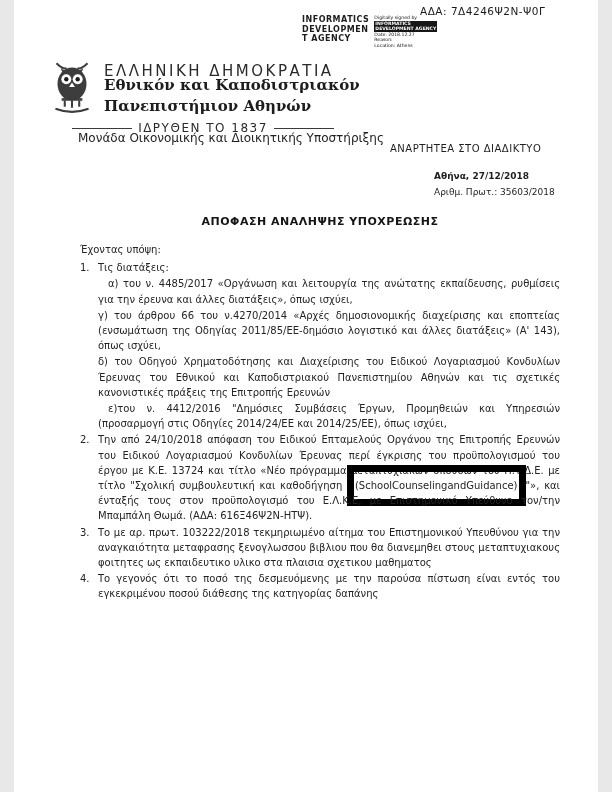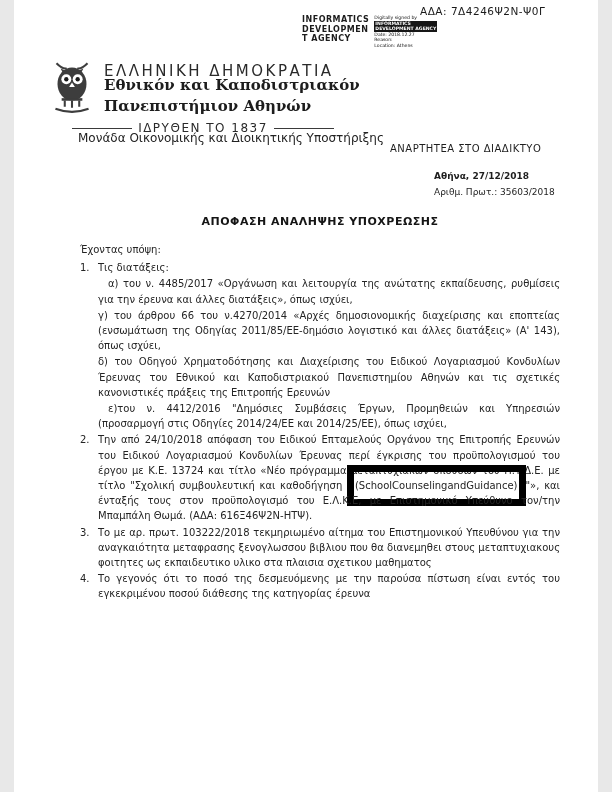--- a/index.html
+++ b/index.html
@@ -162,16 +162,16 @@
     <p class="item"><span class="num">1.</span><span>Τις διατάξεις:</span></p>
     <p class="sub indent">α) του ν. 4485/2017 «Οργάνωση και λειτουργία της ανώτατης εκπαίδευσης, ρυθμίσεις για την έρευνα και άλλες διατάξεις», όπως ισχύει,</p>
     <p class="sub">γ) του άρθρου 66 του ν.4270/2014 «Αρχές δημοσιονομικής διαχείρισης και εποπτείας (ενσωμάτωση της Οδηγίας 2011/85/ΕΕ-δημόσιο λογιστικό και άλλες διατάξεις» (Α' 143), όπως ισχύει,</p>
     <p class="sub">δ) του Οδηγού Χρηματοδότησης και Διαχείρισης του Ειδικού Λογαριασμού Κονδυλίων Έρευνας του Εθνικού και Καποδιστριακού Πανεπιστημίου Αθηνών και τις σχετικές κανονιστικές πράξεις της Επιτροπής Ερευνών</p>
     <p class="sub indent">ε)του ν. 4412/2016 "Δημόσιες Συμβάσεις Έργων, Προμηθειών και Υπηρεσιών (προσαρμογή στις Οδηγίες 2014/24/ΕΕ και 2014/25/ΕΕ), όπως ισχύει,</p>
 
     <p class="item"><span class="num">2.</span><span>Την από 24/10/2018 απόφαση του Ειδικού Επταμελούς Οργάνου της Επιτροπής Ερευνών του Ειδικού Λογαριασμού Κονδυλίων Έρευνας περί έγκρισης του προϋπολογισμού του έργου με Κ.Ε. 13724 και τίτλο «Νέο πρόγραμμα μεταπτυχιακών σπουδών του Π.Τ.Δ.Ε. με τίτλο "Σχολική συμβουλευτική και καθοδήγηση </span><span class="boxed">(SchoolCounselingandGuidance)</span><span>"», και ένταξής τους στον προϋπολογισμό του Ε.Λ.Κ.Ε, με Επιστημονικό Υπεύθυνο τον/την Μπαμπάλη Θωμά. (ΑΔΑ: 616Ξ46Ψ2Ν-ΗΤΨ).</span></p>
 
     <p class="item"><span class="num">3.</span><span>Το με αρ. πρωτ. 103222/2018 τεκμηριωμένο αίτημα του Επιστημονικού Υπευθύνου για την αναγκαιότητα μεταφρασης ξενογλωσσου βιβλιου που θα διανεμηθει στους μεταπτυχιακους φοιτητες ως εκπαιδευτικο υλικο στα πλαισια σχετικου μαθηματος</span></p>
 
-    <p class="item"><span class="num">4.</span><span>Το γεγονός ότι το ποσό της δεσμευόμενης με την παρούσα πίστωση είναι εντός του εγκεκριμένου ποσού διάθεσης της κατηγορίας έρευνα</span></p>
+    <p class="item"><span class="num">4.</span><span>Το γεγονός ότι το ποσό της δεσμευόμενης με την παρούσα πίστωση είναι εντός του εγκεκριμένου ποσού διάθεσης της κατηγορίας δαπάνης</span></p>
   </div>
 
 </div>
 
 </body></html>

